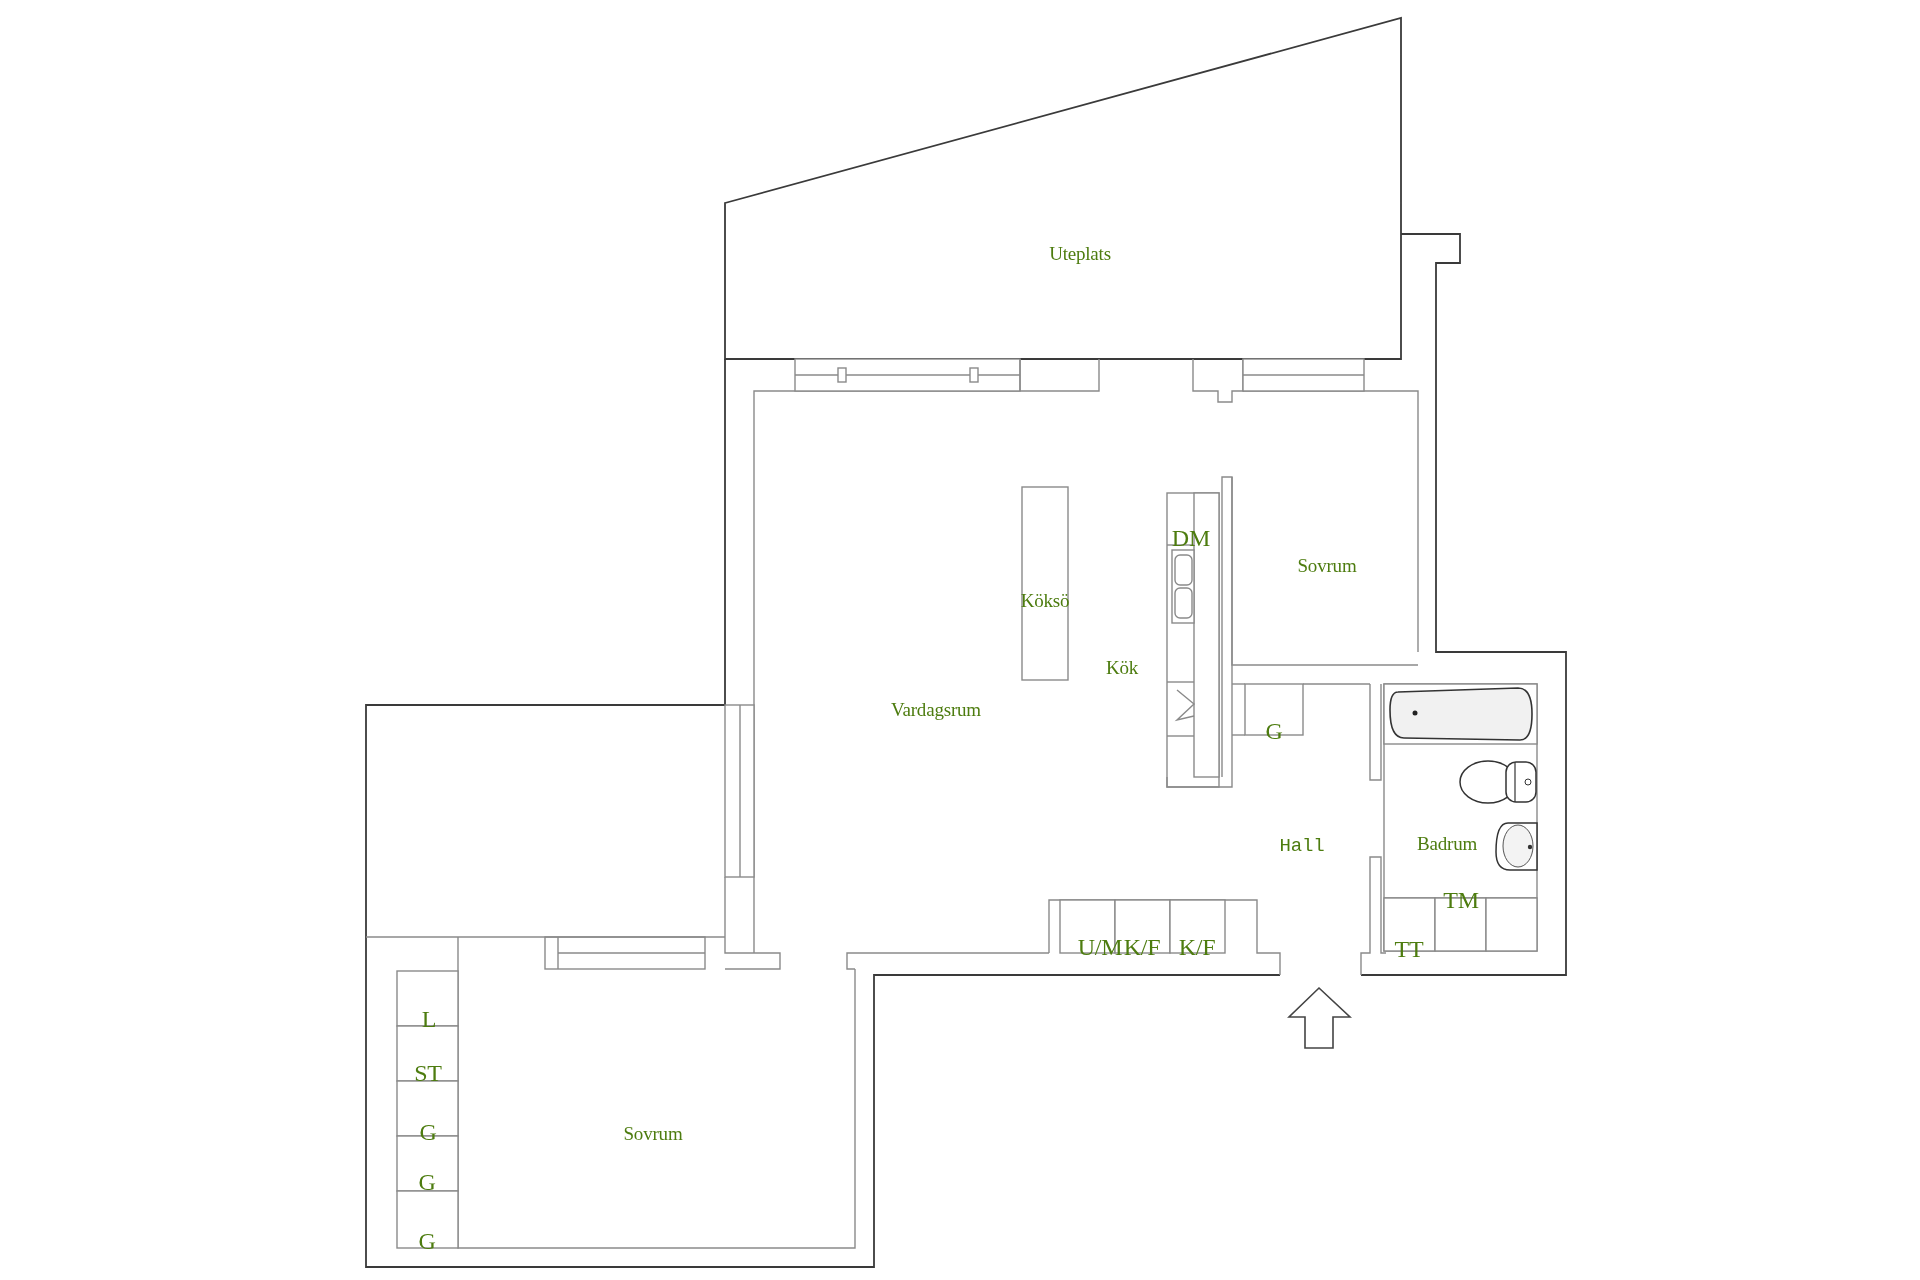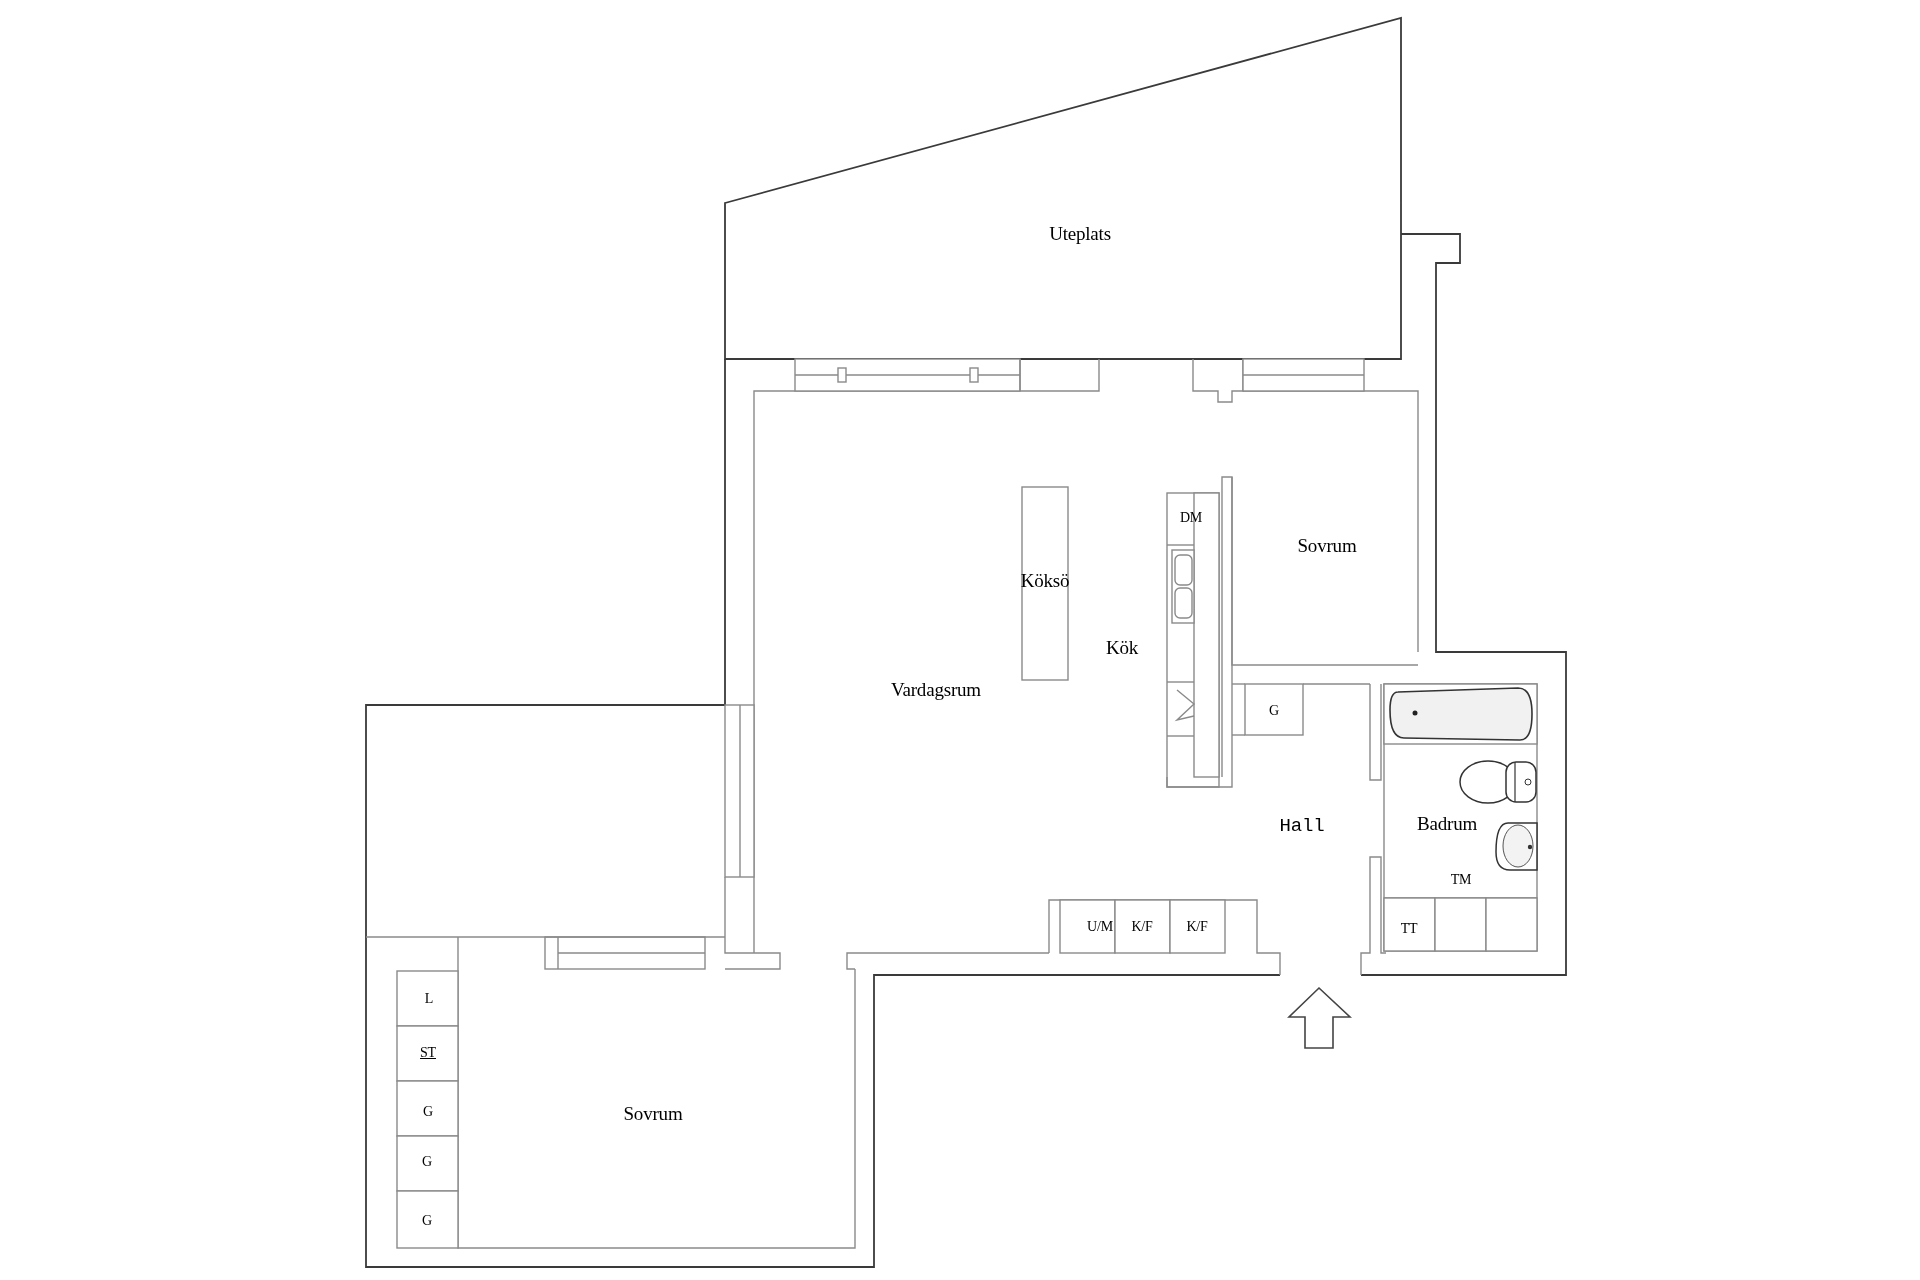--- a/index.html
+++ b/index.html
@@ -2,22 +2,22 @@
 <html><head>
 <meta charset="utf-8">
 <style>
   html,body{margin:0;padding:0;background:#ffffff;}
   body{width:1920px;height:1280px;overflow:hidden;position:relative;font-family:"Liberation Serif","DejaVu Serif",serif;}
   #plan{position:absolute;left:0;top:0;width:1920px;height:1280px;}
   .outer{fill:none;stroke:#3a3a3a;stroke-width:1.8;}
   .wall{fill:none;stroke:#8a8a8a;stroke-width:1.4;}
   .fix{fill:#ffffff;stroke:#8a8a8a;stroke-width:1.4;}
   .dark{fill:none;stroke:#444;stroke-width:1.6;}
-  .lbl{position:absolute;transform:translate(-50%,-50%);font-size:19px;color:#000000;white-space:nowrap;letter-spacing:-0.2px;}
-  .lbl.small{font-size:14px;}
+  .lbl{position:absolute;transform:translate(-50%,-50%);font-size:19px;color:#4d7c0f;white-space:nowrap;letter-spacing:-0.2px;margin-top:20px;}
+  .lbl.small{font-size:24px;}
 </style>
 </head>
 <body>
 
 <svg id="plan" viewBox="0 0 1920 1280" xmlns="http://www.w3.org/2000/svg">
 
   <polygon class="outer" points="725,203 1401,18 1401,359 725,359"></polygon>
 
   <polyline class="outer" points="1401,234 1460,234 1460,263 1436,263 1436,652 1566,652 1566,975 1361,975"></polyline>
 
@@ -122,17 +122,17 @@
   <div class="lbl" style="left:653px;top:1114px;">Sovrum</div>
 
   <div class="lbl small" style="left:1191px;top:518px;">DM</div>
   <div class="lbl small" style="left:1274px;top:711px;">G</div>
   <div class="lbl small" style="left:1100px;top:927px;">U/M</div>
   <div class="lbl small" style="left:1142px;top:927px;">K/F</div>
   <div class="lbl small" style="left:1197px;top:927px;">K/F</div>
   <div class="lbl small" style="left:1409px;top:929px;text-align:right;">TT</div>
   <div class="lbl small" style="left:1461px;top:880px;">TM</div>
   <div class="lbl small" style="left:429px;top:999px;">L</div>
-  <div class="lbl small" style="left:428px;top:1053px;text-decoration:underline;">ST</div>
+  <div class="lbl small" style="left:428px;top:1053px;">ST</div>
   <div class="lbl small" style="left:428px;top:1112px;">G</div>
   <div class="lbl small" style="left:427px;top:1162px;">G</div>
   <div class="lbl small" style="left:427px;top:1221px;">G</div>
 </div>
 
 </body></html>

